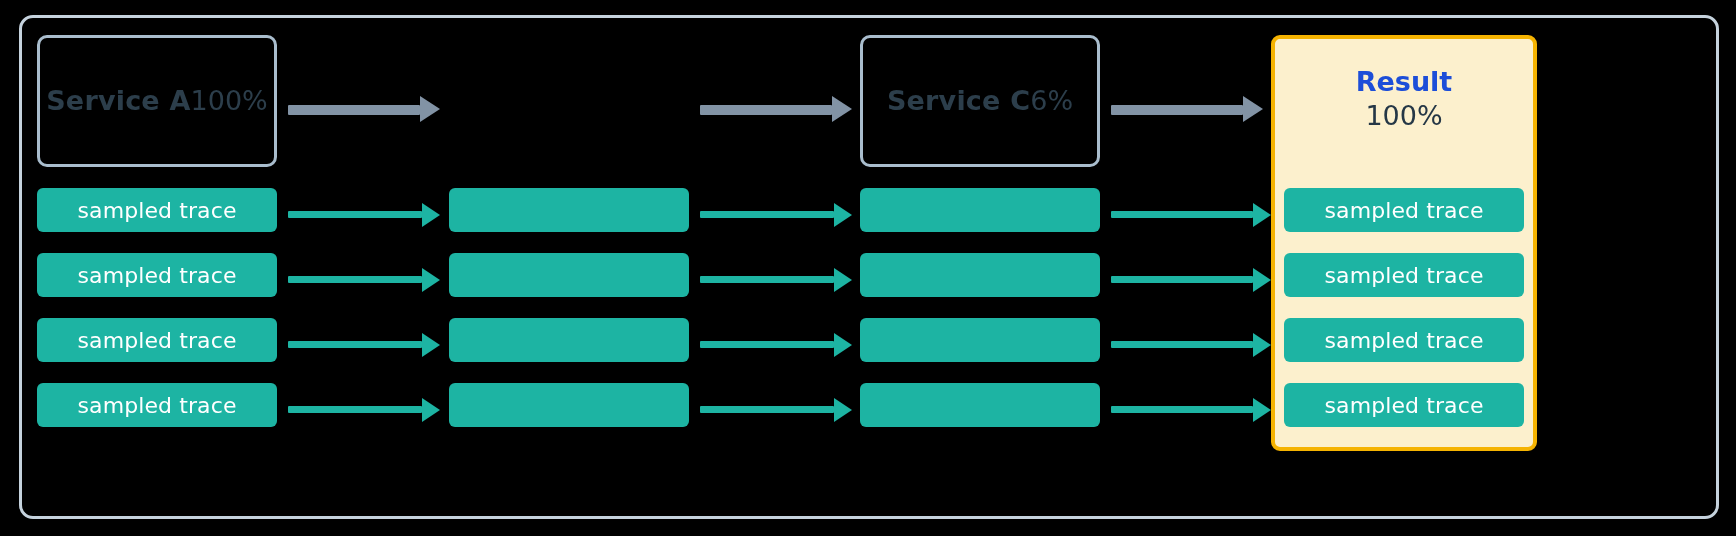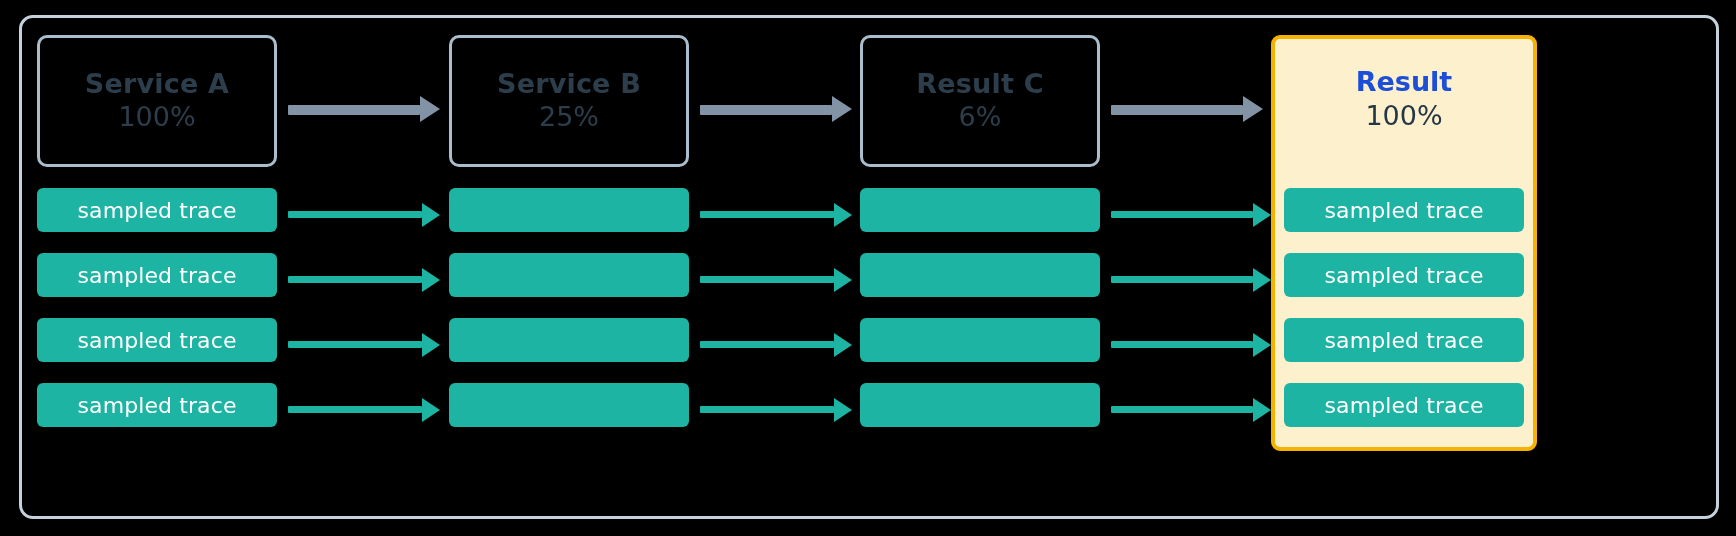--- a/index.html
+++ b/index.html
@@ -35,21 +35,20 @@
   }
 
   
   .service-box {
     position: absolute;
     box-sizing: border-box;
     border: 3px solid #a9bdcd;
     border-radius: 10px;
     background: #000000;
     display: flex;
-    flex-direction: column;
     align-items: center;
     justify-content: center;
     top: 35px;
     height: 132px;
   }
   .service-name {
     font-size: 27px;
     font-weight: bold;
     color: #2c3e4b;
     line-height: 1.18;
@@ -141,27 +140,23 @@
 
 <div id="diagram-root">
 
   <div class="outer-frame"></div>
 
   <div class="service-box" style="left:37px; width:240px;">
     <div class="service-name">Service A</div>
     <div class="service-pct">100%</div>
   </div>
 
-  <div class="service-box" style="left:449px; width:240px;">
-    <div class="service-name">Service B</div>
-    <div class="service-pct">25%</div>
-  </div>
 
   <div class="service-box" style="left:860px; width:240px;">
-    <div class="service-name">Result C</div>
+    <div class="service-name">Service C</div>
     <div class="service-pct">6%</div>
   </div>
 
   <div class="result-box">
     <div class="result-head">
       <div class="result-title">Result</div>
       <div class="result-pct">100%</div>
     </div>
   </div>
 

